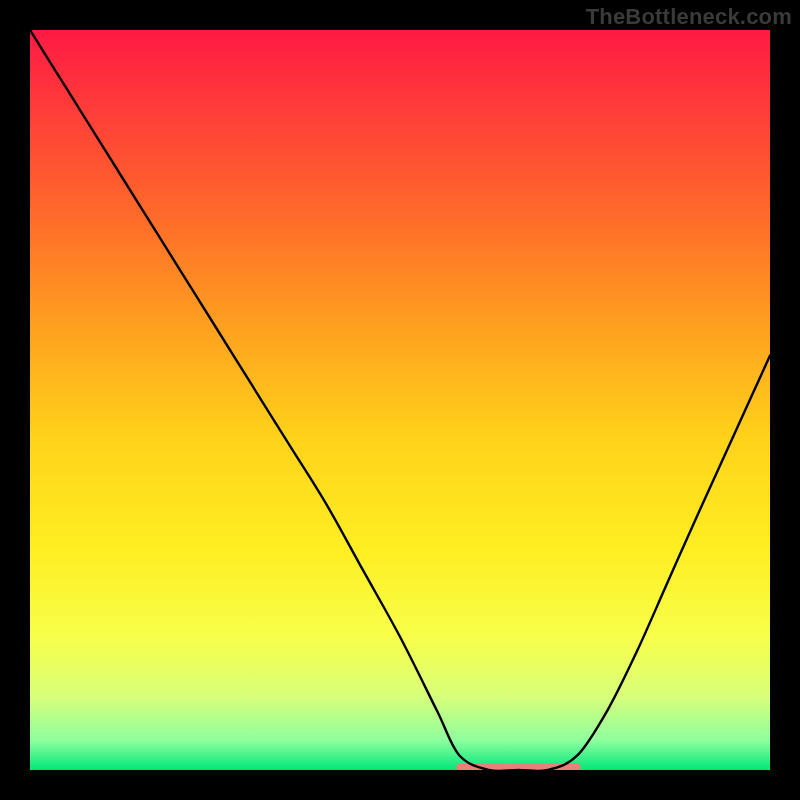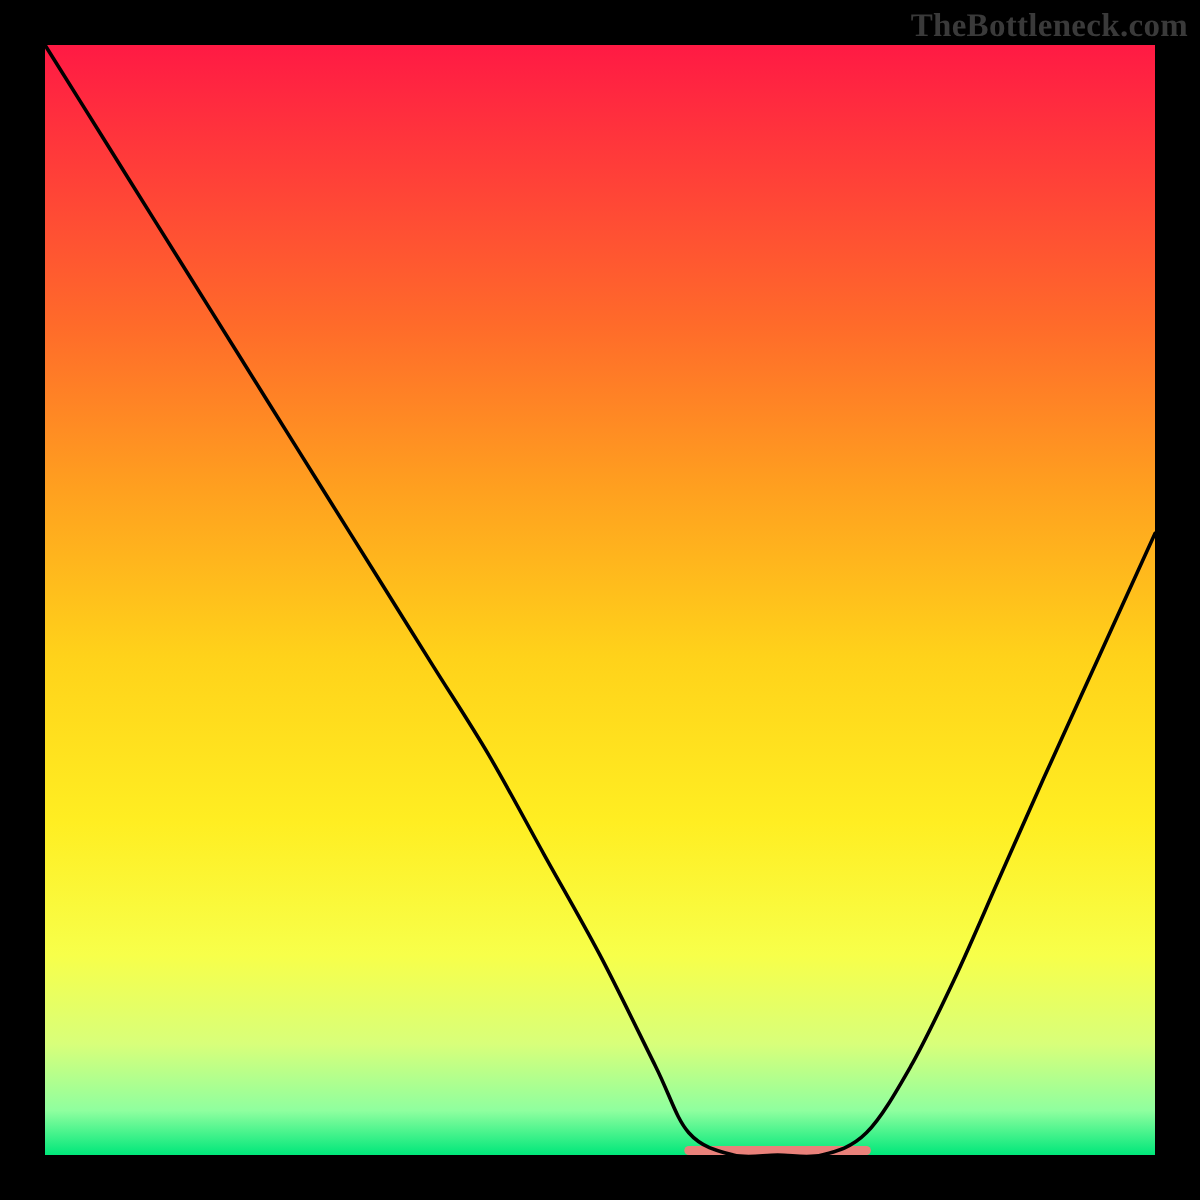--- a/index.html
+++ b/index.html
@@ -7,21 +7,21 @@
   .frame {
     position: relative;
     width: 800px;
     height: 800px;
     background: #000;
   }
   .watermark {
     position: absolute;
     top: 4px;
     right: 8px;
-    font-family: Liberation Serif, serif;
+    font-family: Liberation Sans, sans-serif;
     font-size: 22px;
     font-weight: 600;
     color: #3a3a3a;
     letter-spacing: 0.2px;
     z-index: 10;
   }
   .plot-wrap {
     position: absolute;
     left: 30px;
     top: 30px;

